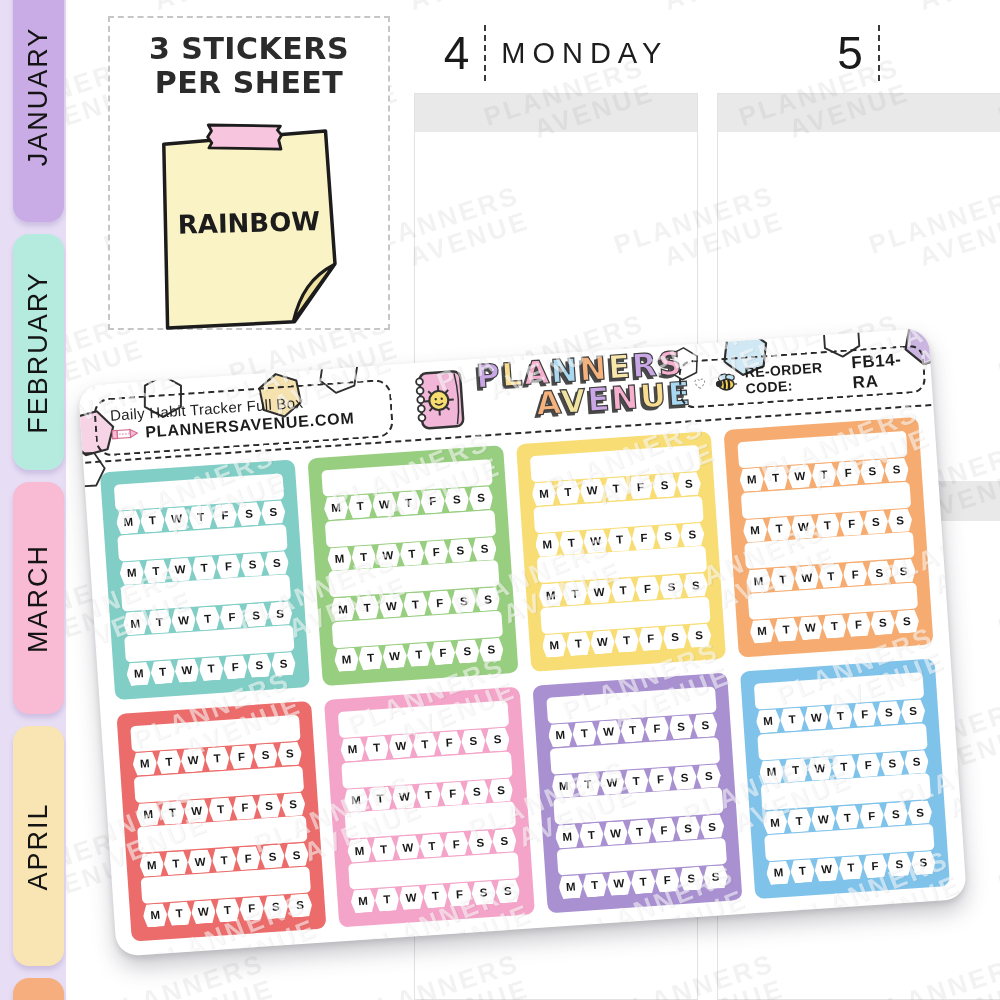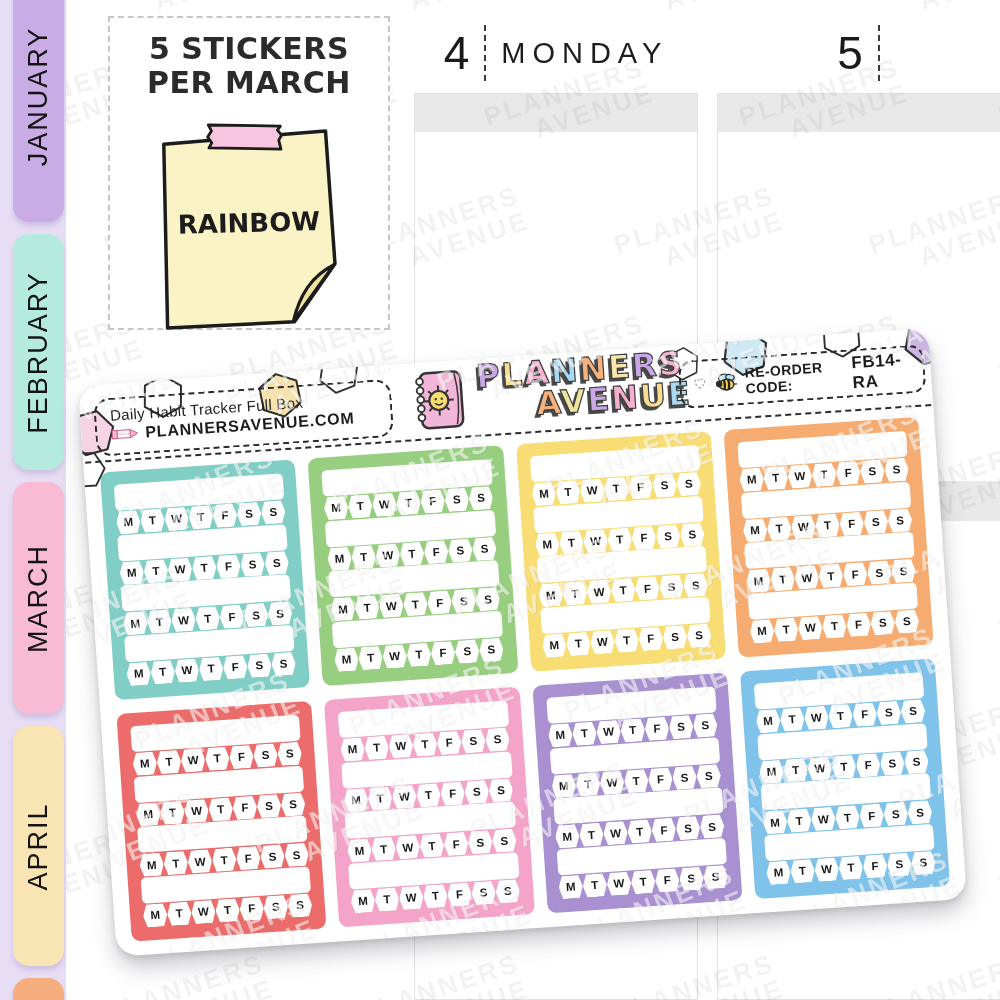--- a/index.html
+++ b/index.html
@@ -298,22 +298,22 @@
       <div class="tab" style="top: 726px; height: 240px; background: rgb(249, 229, 180);">
         <span class="tab-label">APRIL</span>
       </div>
       <div class="tab" style="top: 978px; height: 140px; background: rgb(246, 174, 126);">
         <span class="tab-label"></span>
       </div>
     </div>
 
   <div class="promo">
     <div class="promo-title">
-      <div>5 STICKERS</div>
-      <div>PER MARCH</div>
+      <div>3 STICKERS</div>
+      <div>PER SHEET</div>
     </div>
     <div class="note-wrap">
       <svg class="note-svg" viewBox="0 0 190 215">
         <path d="M14 22 L176 13 L182 146 L140 203 L13 206 Z" fill="#faf3c6" stroke="#1c1c1c" stroke-width="3.5" stroke-linejoin="round"></path>
         <path d="M181 147 L139 202 C146 176 158 158 181 147 Z" fill="#f0e3a0" stroke="#1c1c1c" stroke-width="3.2" stroke-linejoin="round"></path>
         <polygon points="59,4 131,7 128,11 132,16 129,21 131,30 59,27 62,22 58,16 62,10" fill="#f8c5de" stroke="#1c1c1c" stroke-width="2.8" stroke-linejoin="round"></polygon>
       </svg>
       <div class="note-label">RAINBOW</div>
     </div>
   </div>

